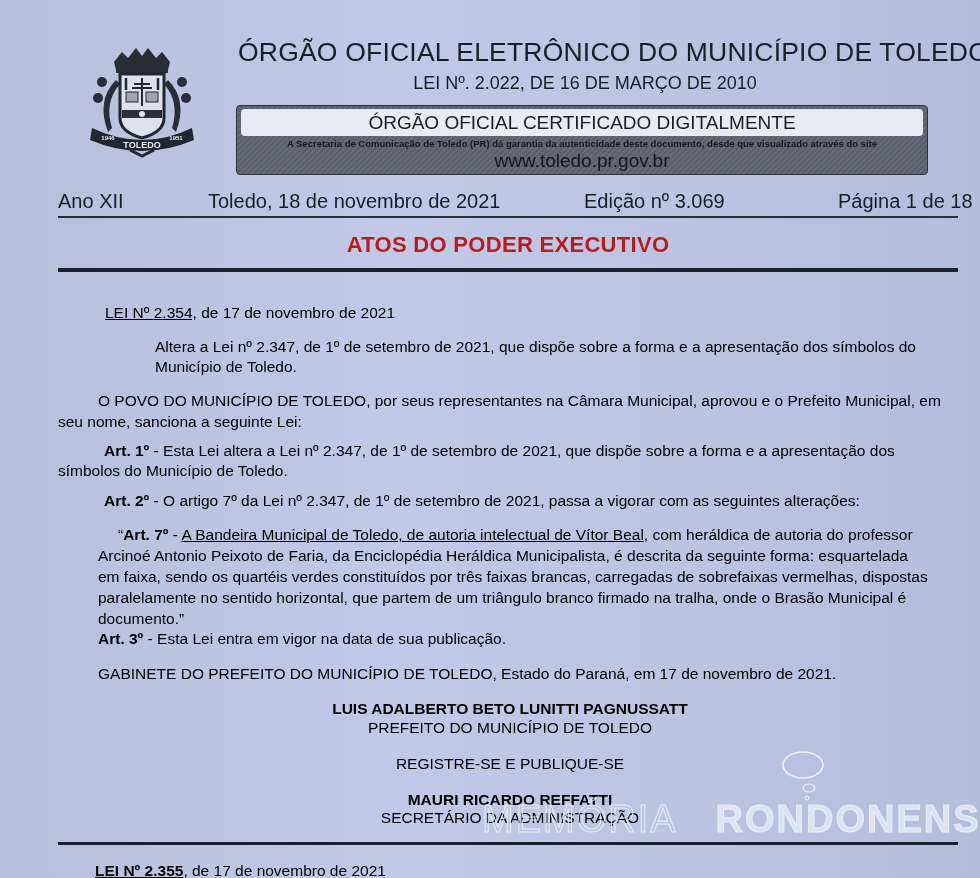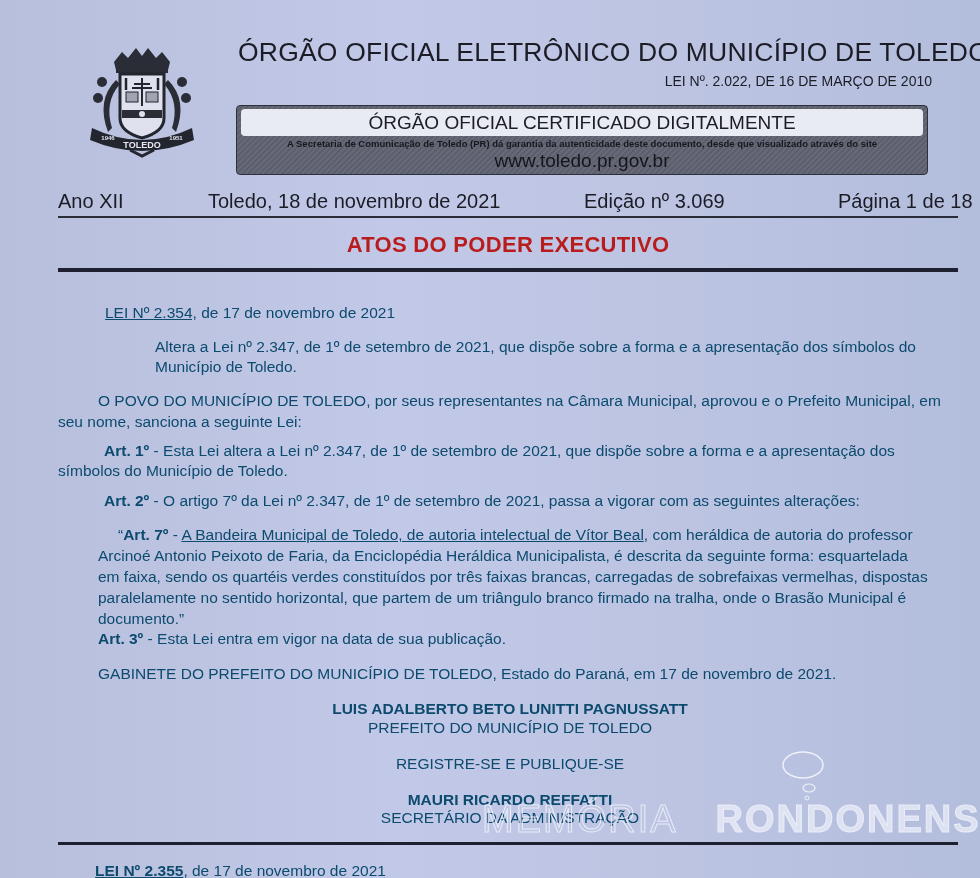--- a/index.html
+++ b/index.html
@@ -14,21 +14,21 @@
 
   
   .coat { position: absolute; left: 82px; top: 40px; width: 120px; height: 118px; }
   .main-title {
     position: absolute; left: 238px; top: 37px; width: 694px;
     font-size: 26.5px; letter-spacing: 0.2px; text-align: center; white-space: nowrap;
     color: #1b1c26;
   }
   .law-ref {
     position: absolute; left: 238px; top: 73px; width: 694px;
-    text-align: right; font-size: 14px; color: #1b1c26;
+    text-align: center; font-size: 18px; color: #1b1c26;
   }
   .cert-box {
     position: absolute; left: 236px; top: 91px; width: 692px; height: 70px;
     background: repeating-linear-gradient(135deg, #5c5f6b 0px, #6a6d79 2px, #55586a 4px);
     border: 1.5px solid #2e303b; border-radius: 4px; margin-top: 14px;
   }
   .cert-title {
     position: absolute; left: 4px; top: 3px; right: 4px; height: 27px;
     background: #e9ebf3; border-radius: 4px; text-align: center;
     font-size: 19px; line-height: 27px; color: #1b1c26;
@@ -45,21 +45,21 @@
   
   .ed-row { position: absolute; top: 190px; font-size: 20px; color: #1b1c26; white-space: nowrap; }
   .rule-thin { position: absolute; left: 58px; width: 900px; height: 2px; background: #2a2c38; }
   .rule-thick { position: absolute; left: 58px; width: 900px; height: 4px; background: #1e2030; }
   .section-title {
     position: absolute; left: 58px; width: 900px; top: 232px; text-align: center;
     font-size: 22px; font-weight: bold; letter-spacing: 0.3px; color: #b91c1c;
   }
 
   
-  .txt { position: absolute; font-size: 15.5px; line-height: 21px; color: #0c4a6e; }
+  .txt { position: absolute; font-size: 15.5px; line-height: 21px; color: #000000; }
   .u { text-decoration: underline; }
   .b { font-weight: bold; }
   .center { text-align: center; }
 
   .watermark {
     position: absolute; left: 482px; top: 798px; font-size: 38px; letter-spacing: 2px;
     color: rgba(255,255,255,0.0); white-space: nowrap;
     -webkit-text-stroke: 1px rgba(240,242,250,0.85);
   }
   .watermark .strong { color: rgba(235,238,248,0.75); font-weight: bold; margin-left: 38px; }

